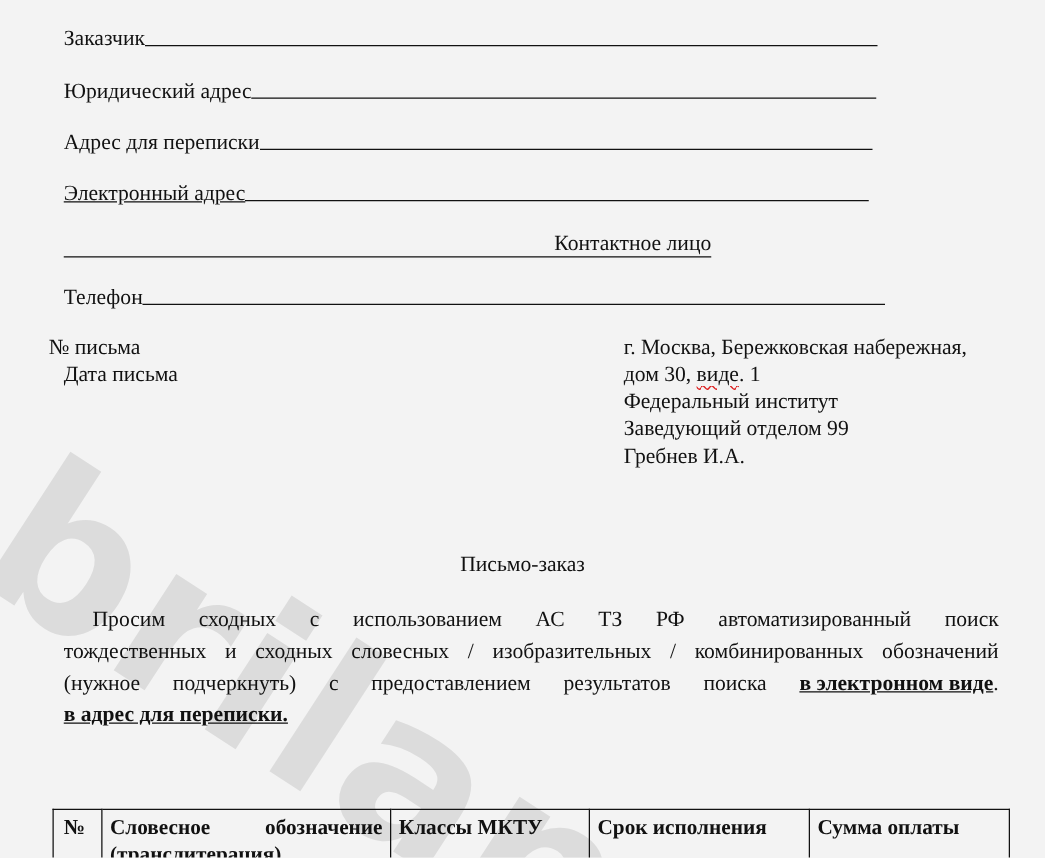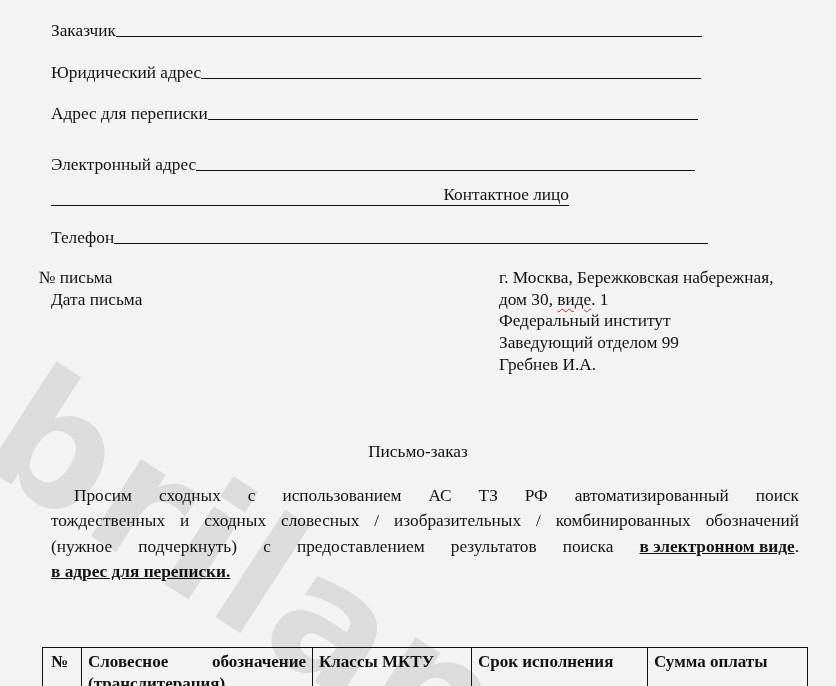--- a/index.html
+++ b/index.html
@@ -137,21 +137,21 @@
     <span class="field-line" style="width:586px;"></span>
   </div>
   <div class="field-row" style="top:61px;">
     <span class="field-label">Юридический адрес</span>
     <span class="field-line" style="width:500px;"></span>
   </div>
   <div class="field-row" style="top:102px;">
     <span class="field-label">Адрес для переписки</span>
     <span class="field-line" style="width:490px;"></span>
   </div>
-  <div class="field-row" style="top:153px;">
+  <div class="field-row" style="top:143px;text-decoration:underline;">
     <span class="field-label">Электронный адрес</span>
     <span class="field-line" style="width:499px;"></span>
   </div>
   <div class="field-row" style="top:185px;flex-direction:column;">
     <span class="field-label">Контактное лицо</span>
     <span class="field-line" style="width:518px;"></span>
   </div>
   <div class="field-row" style="top:226px;">
     <span class="field-label">Телефон</span>
     <span class="field-line" style="width:594px;"></span>

